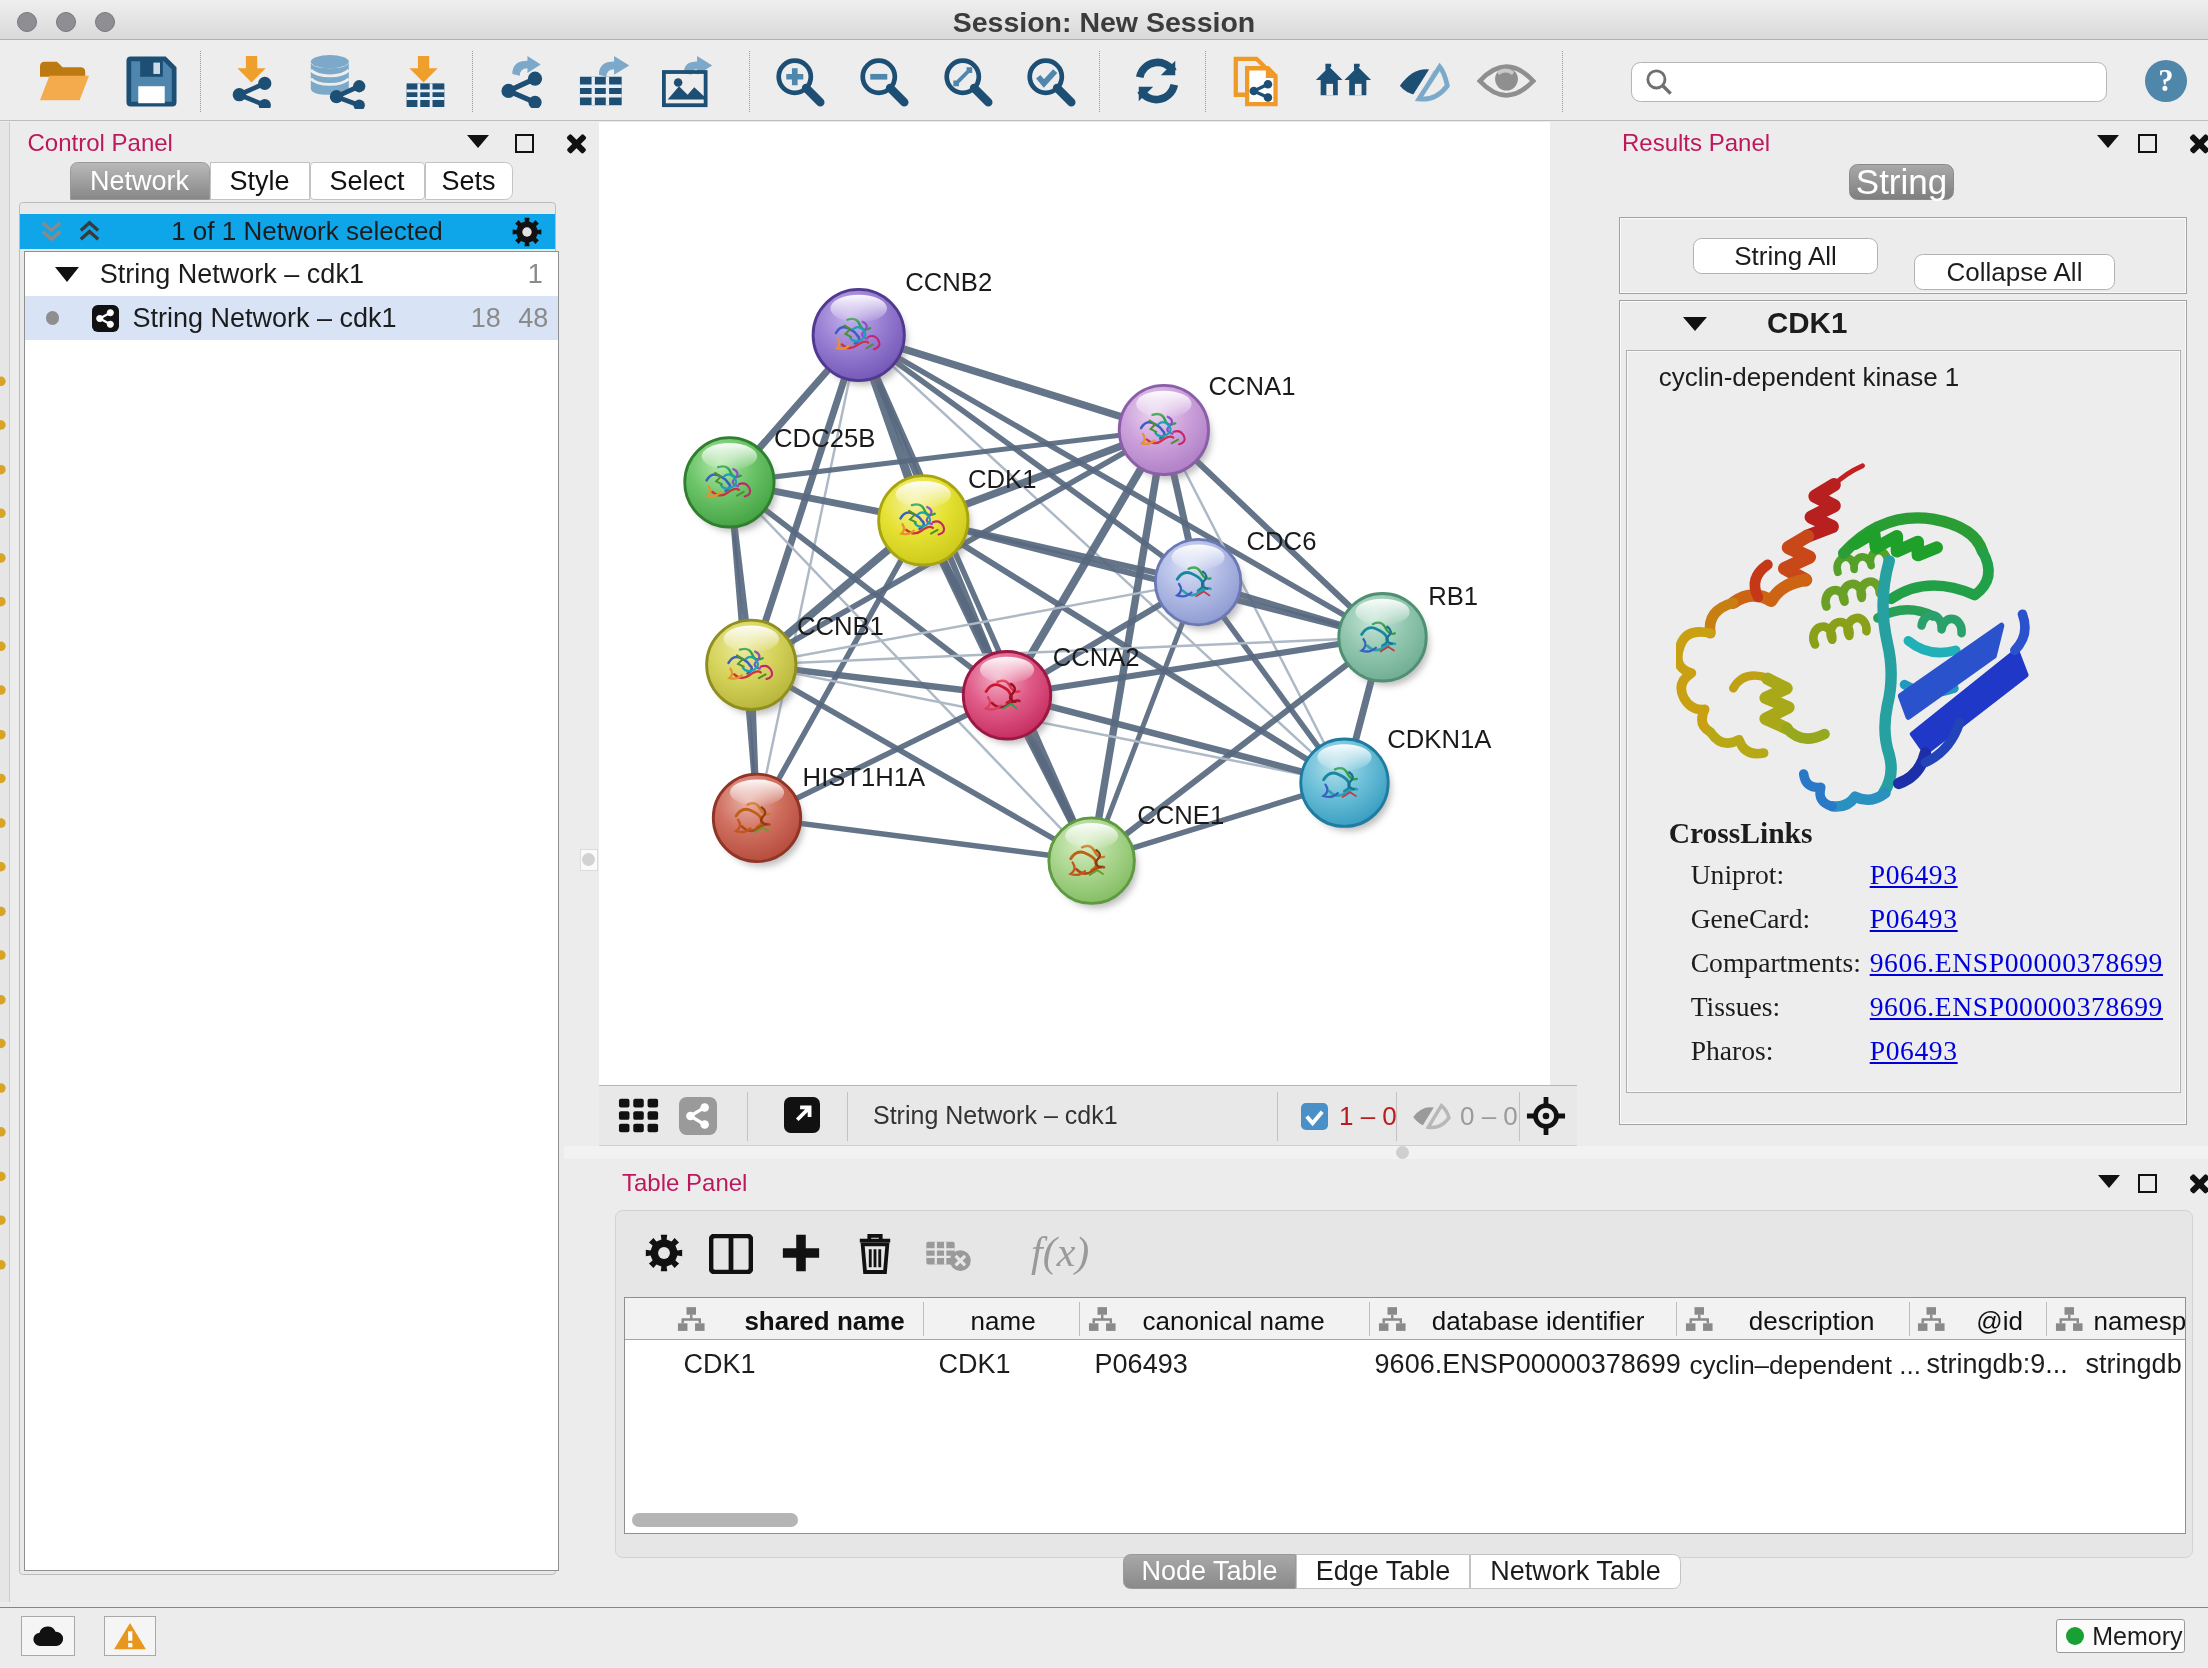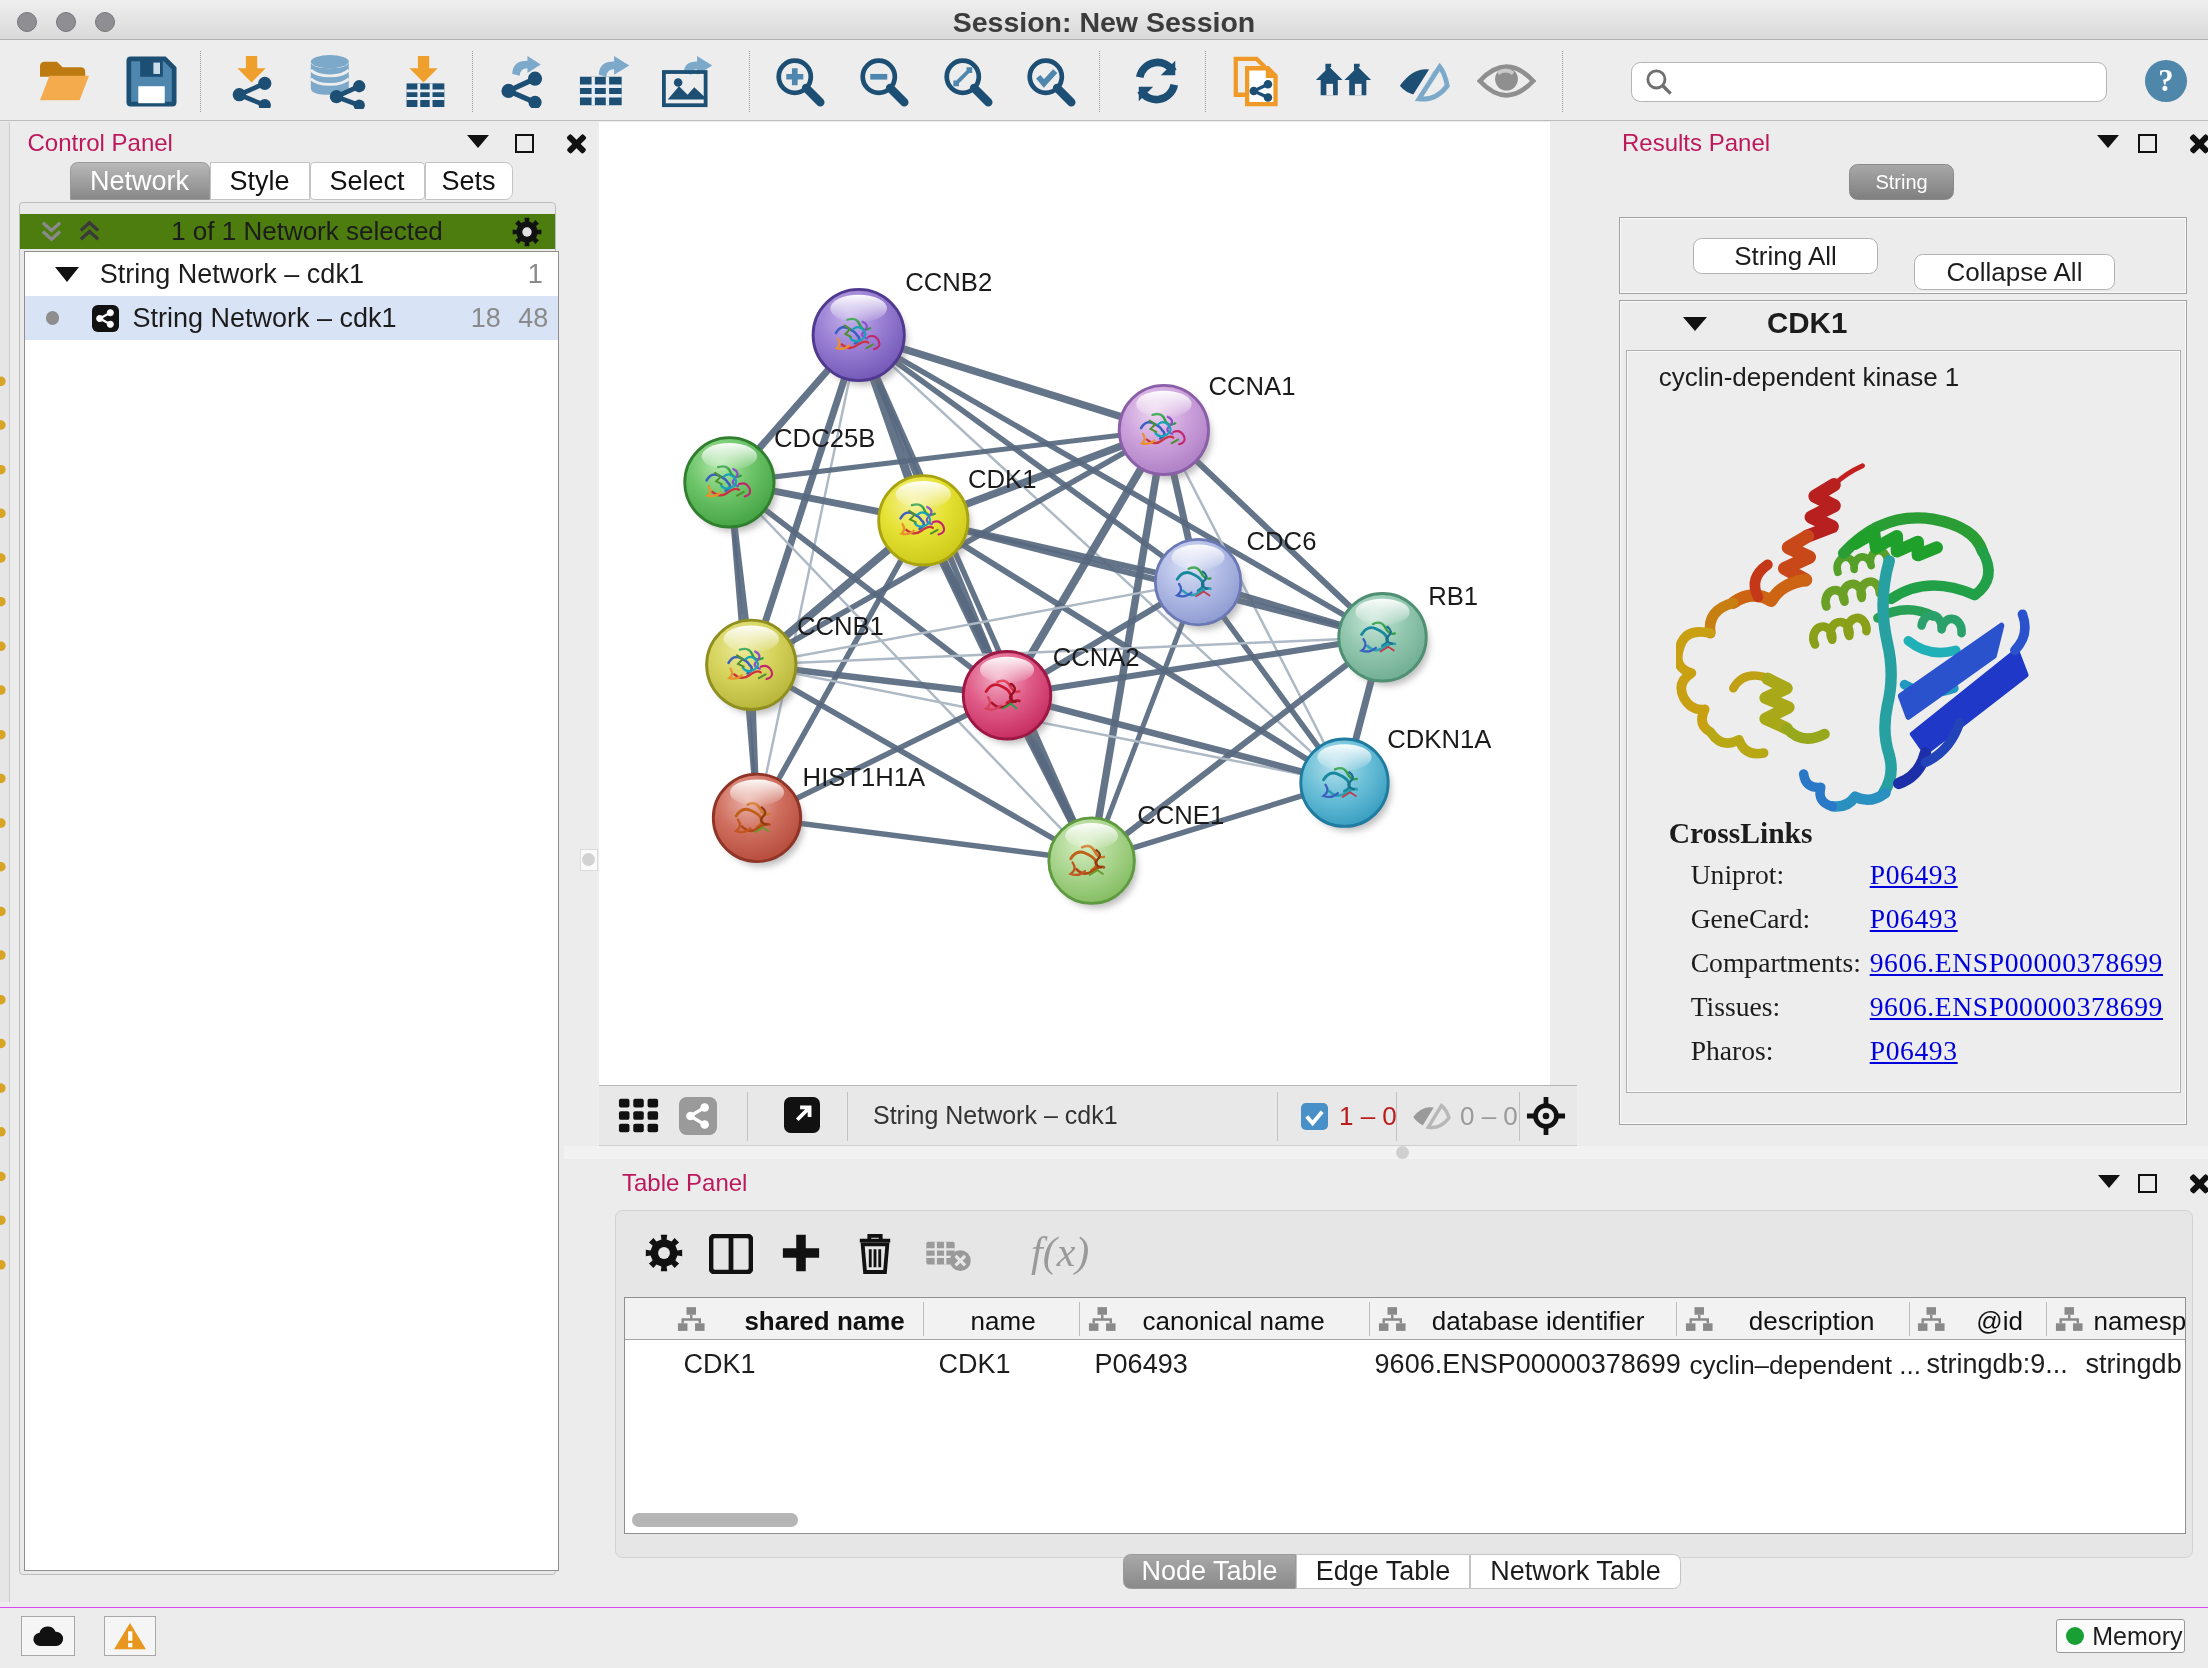--- a/index.html
+++ b/index.html
@@ -284,21 +284,21 @@
         <div class="xx" style="margin-left:11.4px;"></div>
       </div>
 
     <div class="abs" style="left:8.6px;top:80px;width:537px;height:1373px;border:1px solid #bcbcbc;background:#e9e9e9;border-radius:3.8px;"></div>
 
     <div class="tab tabsel" style="left:59px;width:140px;border-radius:7.6px 7.6px 0 0;">Network</div>
     <div class="tab" style="left:199px;width:100px;border-radius:0;">Style</div>
     <div class="tab" style="left:299px;width:115px;border-radius:4px;">Select</div>
     <div class="tab" style="left:414px;width:88px;border-radius:0 7.6px 7.6px 0;">Sets</div>
 
-    <div class="abs" style="left:9.5px;top:92px;width:535px;height:35px;background:#4d7c0f;display:flex;align-items:center;">
+    <div class="abs" style="left:9.5px;top:92px;width:535px;height:35px;background:#0ea5e9;display:flex;align-items:center;">
       <svg width="25" height="25" viewBox="0 0 26 26" style="margin-left:19px;">
         <path d="M4 4 l9 8 9-8 M4 13 l9 8 9-8" fill="none" stroke="#8a8a8a" stroke-width="3.5"></path>
       </svg>
       <svg width="25" height="25" viewBox="0 0 26 26" style="margin-left:13.3px;">
         <path d="M4 12 l9-8 9 8 M4 21 l9-8 9 8" fill="none" stroke="#3a3a3a" stroke-width="3.5"></path>
       </svg>
       <div style="flex:1;text-align:center;font-size:26px;">1 of 1 Network selected</div>
       <svg width="30" height="30" viewBox="0 0 32 32" style="margin-right:13.3px;">
         <path d="M31.3 13.3 L31.3 18.7 L27.3 18.2 L25.6 22.4 L28.7 24.9 L24.9 28.7 L22.4 25.6 L18.2 27.3 L18.7 31.3 L13.3 31.3 L13.8 27.3 L9.6 25.6 L7.1 28.7 L3.3 24.9 L6.4 22.4 L4.7 18.2 L0.7 18.7 L0.7 13.3 L4.7 13.8 L6.4 9.6 L3.3 7.1 L7.1 3.3 L9.6 6.4 L13.8 4.7 L13.3 0.7 L18.7 0.7 L18.2 4.7 L22.4 6.4 L24.9 3.3 L28.7 7.1 L25.6 9.6 L27.3 13.8 Z" fill="#111"></path>
         <circle cx="16" cy="16" r="5" fill="#e2e2e2"></circle>
@@ -590,21 +590,21 @@
 
   <div id="resultspanel" class="abs" style="left:1579px;top:122px;width:630px;height:1024px;background:#ececec;">
     <div class="panelhead" style="left:43px;top:6.7px;">Results Panel</div>
     <div class="pctl" style="left:518px;top:13.3px;">
         <div class="tri-d"></div>
       </div>
     <div class="pctl" style="left:559px;top:11.4px;">
         <div class="maxsq"></div>
         <div class="xx" style="margin-left:11.4px;"></div>
       </div>
-    <div class="abs" style="left:270px;top:42px;width:105px;height:36px;background:linear-gradient(#a8a8a8,#7f7f7f);border:1px solid #8a8a8a;border-radius:8.6px;color:#fff;font-size:20px;display:flex;align-items:center;justify-content:center;">String</div>
+    <div class="abs" style="left:270px;top:42px;width:105px;height:36px;background:linear-gradient(#a8a8a8,#7f7f7f);border:1px solid #8a8a8a;border-radius:8.6px;color:#fff;font-size:35px;display:flex;align-items:center;justify-content:center;">String</div>
     <div class="abs" style="left:40px;top:95px;width:568px;height:77px;border:1px solid #a2a2a2;background:#ececec;box-shadow:inset 0 0 0 1px #fafafa;">
       <div class="abs" style="left:73px;top:20px;width:185px;height:36px;background:#fff;border:1px solid #b2b2b2;border-radius:8.6px;font-size:26px;display:flex;align-items:center;justify-content:center;">String All</div>
       <div class="abs" style="left:294px;top:36px;width:201px;height:36px;background:#fff;border:1px solid #b2b2b2;border-radius:8.6px;font-size:26px;display:flex;align-items:center;justify-content:center;">Collapse All</div>
     </div>
     <div class="abs" style="left:40px;top:178px;width:568px;height:825px;border:1px solid #a2a2a2;background:#ececec;box-shadow:inset 0 0 0 1px #fafafa;">
       <div style="position:absolute;left:63px;top:16px;width:0;height:0;border-left:12.4px solid transparent;border-right:12.4px solid transparent;border-top:14.3px solid #111;"></div>
       <div style="position:absolute;left:147px;top:4.8px;font-size:29.5px;font-weight:bold;">CDK1</div>
       <div class="abs" style="left:5.7px;top:49px;width:555px;height:743px;border:1px solid #b0b0b0;background:#ededed;box-shadow:inset 0 0 0 1px #f8f8f8;">
         <div style="position:absolute;left:32px;top:11.4px;font-size:26px;">cyclin-dependent kinase 1</div>
         <svg width="495" height="428" viewBox="0 0 520 450" style="position:absolute;left:49px;top:52px;">

